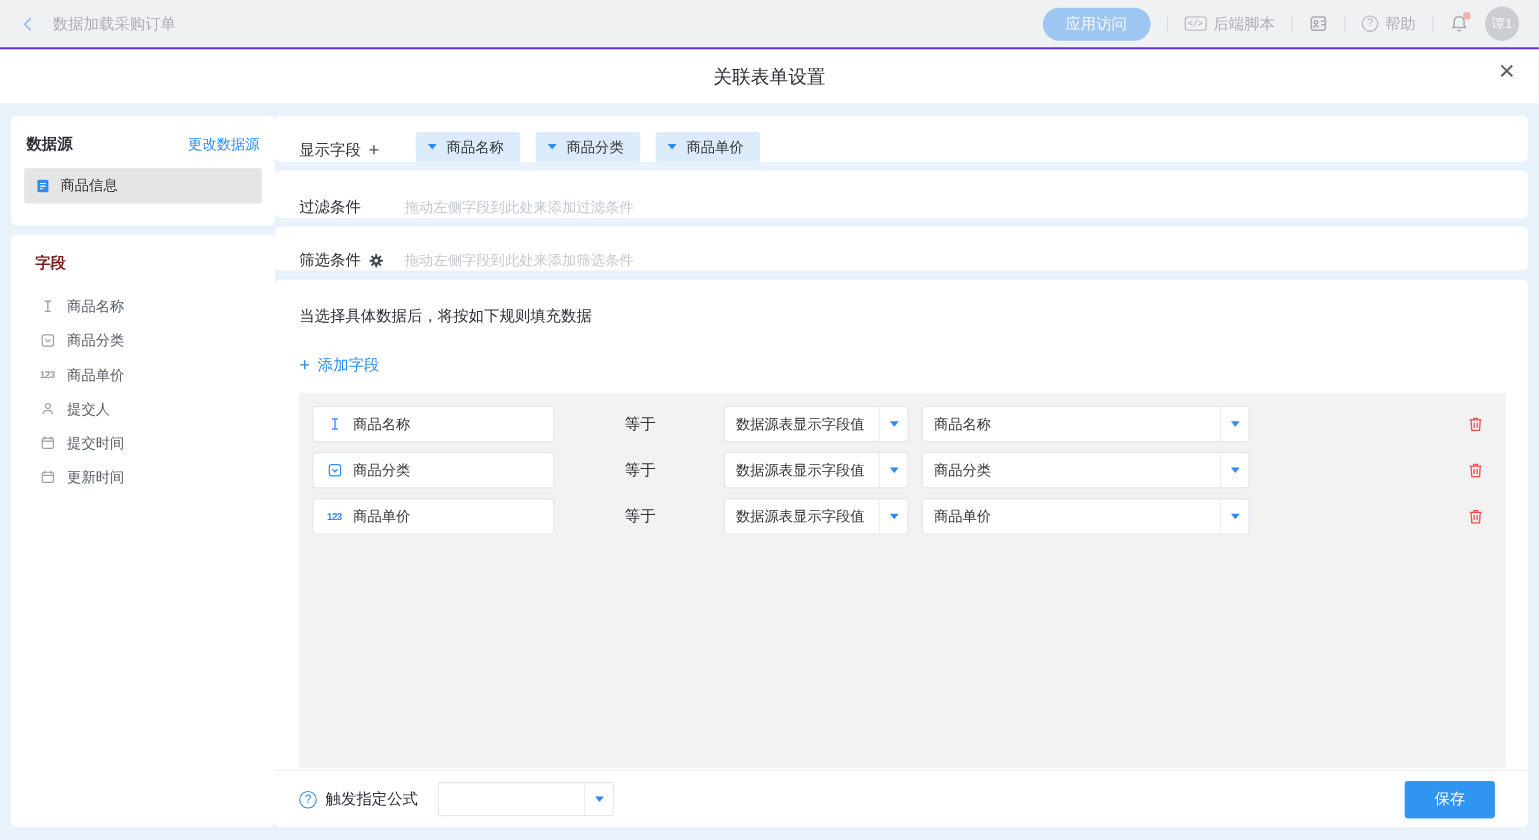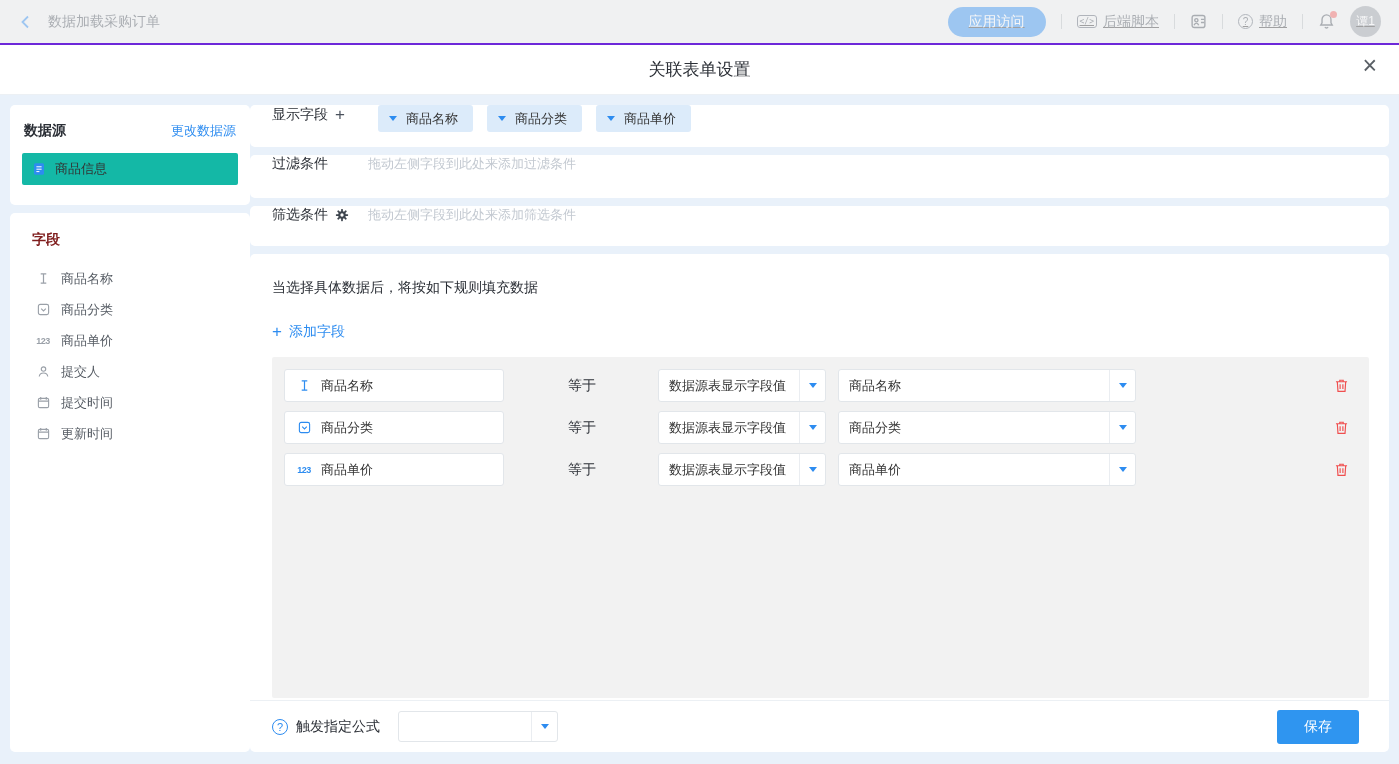--- a/index.html
+++ b/index.html
@@ -7,21 +7,21 @@
   body {
     font-family:"Liberation Sans","DejaVu Sans",sans-serif;
     background:#e9f1fa; overflow:hidden; color:#333;
   }
   
   .topbar { height:45px; background:#f0f1f2; border-bottom:2px solid #6d28d9;
             display:flex; align-items:center; padding:0 18px; }
   .topbar-inner { opacity:.42; display:flex; align-items:center; width:100%; }
   .back { display:flex; align-items:center; color:#2d8cf0; }
   .tb-title { margin-left:14px; font-size:14px; color:#4a515c; }
-  .tb-right { margin-left:auto; display:flex; align-items:center; gap:15px;text-decoration:underline; }
+  .tb-right { margin-left:auto; display:flex; align-items:center; gap:15px; }
   .pill { background:#2d8cf0; color:#fff; border-radius:16px; height:30px;
           padding:0 21px; display:flex; align-items:center; font-size:14px; cursor:pointer; }
   .tb-div { width:1px; height:15px; background:#b9bdc2; }
   .tb-item { display:flex; align-items:center; gap:6px; color:#4a515c; font-size:14px; cursor:pointer; }
   .code-box { border:1.4px solid #5a6270; border-radius:3px; font-size:8px; padding:1px 2px;
               font-family:"DejaVu Sans Mono",monospace; }
   .q-circle { width:15px; height:15px; border:1.3px solid #5a6270; border-radius:50%;
               font-size:10px; display:flex; align-items:center; justify-content:center; }
   .bell-wrap { position:relative; display:flex; cursor:pointer; }
   .bell-dot { position:absolute; top:-2px; right:-2px; width:7px; height:7px;
@@ -36,32 +36,32 @@
                  cursor:pointer; line-height:1; font-weight:300; }
   
   .content { display:flex; height:669px; padding:10px 10px 12px 10px; }
   .card { background:#fff; border-radius:5px; }
   
   .sidebar { width:240px; display:flex; flex-direction:column; gap:8px; flex:none; }
   .ds-card { height:100px; padding:17px 12px; }
   .ds-head { display:flex; justify-content:space-between; align-items:center; padding:0 2px; }
   .ds-title { font-size:14px; font-weight:bold; color:#2b2f36; }
   .ds-change { font-size:13px; color:#2d8cf0; cursor:pointer; }
-  .ds-item { margin-top:13px; background:#14b8a6; height:32px; display:flex; align-items:center;
+  .ds-item { margin-top:13px; background:#e5e5e5; height:32px; display:flex; align-items:center;
              padding:0 10px; font-size:13px; color:#333; gap:9px; border-radius:2px; cursor:pointer; }
   .fields-card { flex:1; padding:18px 12px; }
   .fields-title { font-size:14px; font-weight:bold; color:#7f1d1d; margin:0 0 14px 10px; }
   .field-item { display:flex; align-items:center; gap:10px; height:31px; padding-left:13px;
                 font-size:13px; color:#555b63; cursor:grab; }
   .icn { display:inline-flex; align-items:center; justify-content:center; width:16px; flex:none; }
   .field-item .icn { color:#9aa0a8; }
   .num-glyph { font-size:9px; letter-spacing:-.5px; color:inherit; font-weight:bold; }
   
   .main { flex:1; display:flex; flex-direction:column; gap:8px; min-width:0; }
-  .row-card { display:flex; align-items:flex-start; padding:0 22px; }
+  .row-card { display:flex; align-items:flex-end; padding:0 22px; }
   .card-display { height:42px; flex:none; }
   .card-filter { height:43px; flex:none; }
   .card-screen { height:40px; flex:none; }
   .row-label { font-size:14px; color:#2b2f36; width:96px; flex:none;
                display:flex; align-items:center; gap:7px; }
   .plus { font-size:17px; color:#4a515c; font-weight:400; }
   .placeholder { font-size:13px; color:#c3c9d1; }
   .tags { display:flex; gap:14px; margin-left:10px; }
   .tag { background:#dcebfa; border-radius:3px; height:27px; display:flex; align-items:center;
          gap:9px; padding:0 15px 0 11px; font-size:13px; color:#333; cursor:pointer; }

